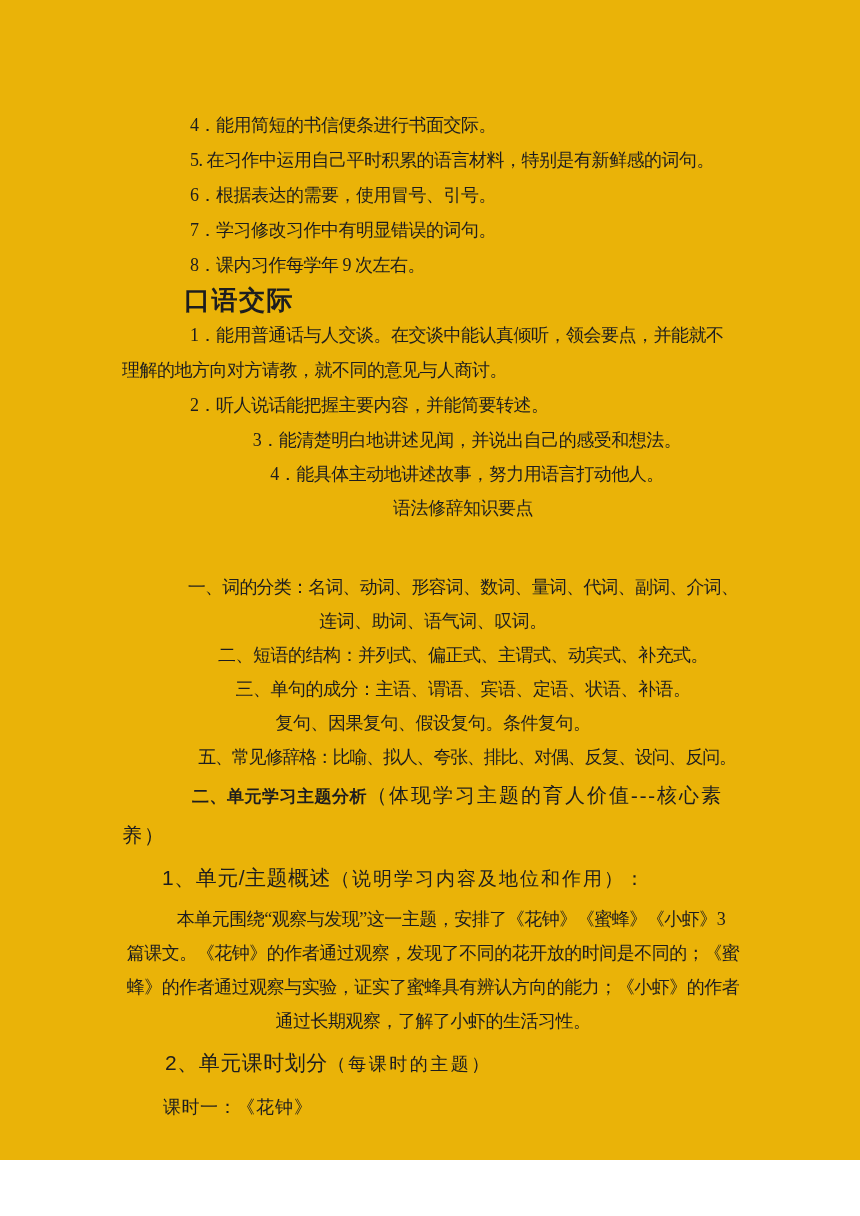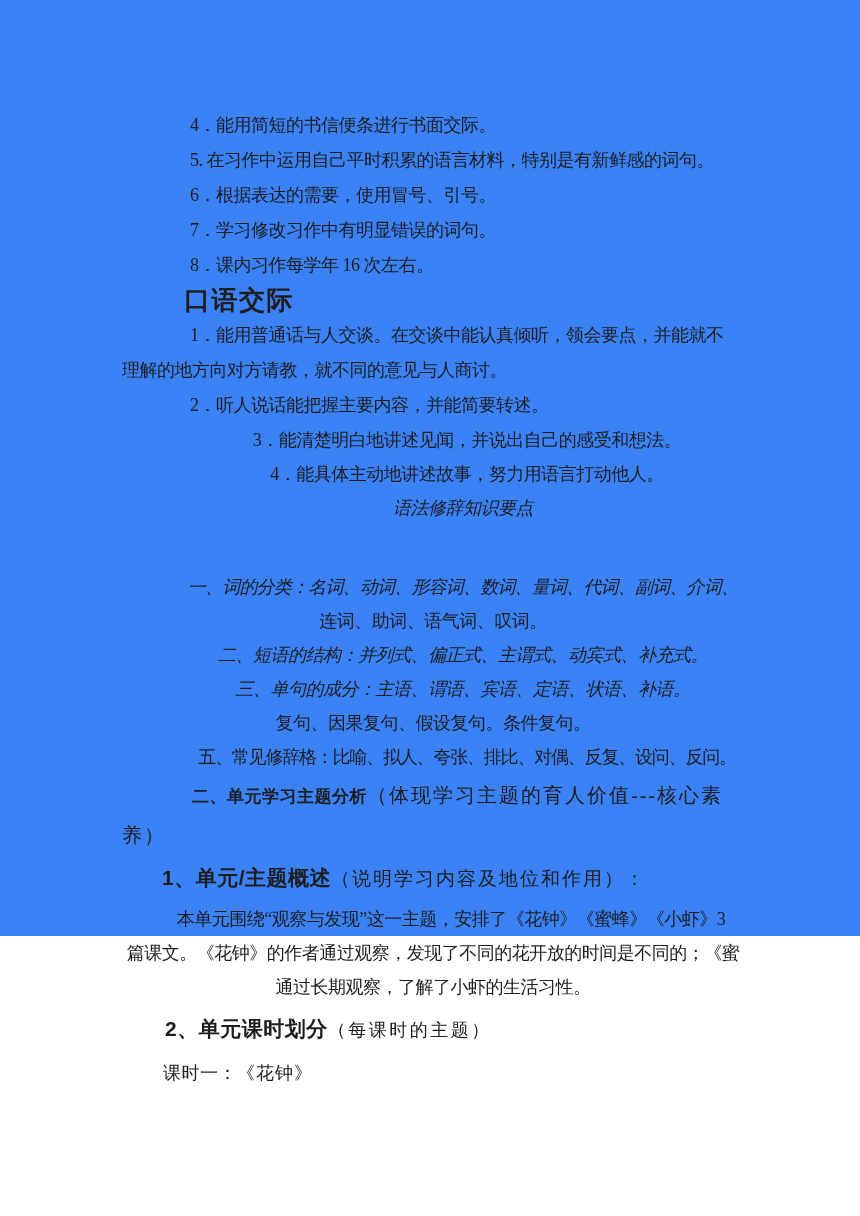--- a/index.html
+++ b/index.html
@@ -1,64 +1,64 @@
 <!DOCTYPE html>
 <html><head>
 <meta charset="utf-8">
 <style>
   html,body{margin:0;padding:0;background:#ffffff;}
   body{width:860px;height:1216px;overflow:hidden;}
   .page{
     position:relative;box-sizing:border-box;
-    width:860px;height:936px;
+    width:860px;height:1160px;
     padding:108px 116px 0 122px;
-    background:#3b82f6;color:#1d1d1f;
+    background:#eab308;color:#1d1d1f;
     font-family:"Liberation Serif","DejaVu Serif",serif;
     font-size:18px;letter-spacing:-0.5px;
   }
   .line{height:35px;line-height:35px;white-space:nowrap;}
   .h34{height:34px;line-height:34px;text-align:center;}
   .ind-item{padding-left:68px;}      
-  .ind-gram{padding-left:60px;font-style:italic;}      
+  .ind-gram{padding-left:60px;}      
   .ind-2ch{padding-left:36px;}       
   .tight{letter-spacing:-1.2px;}
   .tight2{letter-spacing:-0.8px;margin-top:45px;}
   .oral-heading{
     padding-left:62px;height:35px;line-height:35px;
     font-family:Liberation Sans, sans-serif;
     font-weight:700;font-size:26px;letter-spacing:1.5px;
   }
   .sec-heading{height:42px;line-height:42px;padding-left:70px;}
   .sec-bold{
     font-family:"Liberation Sans","DejaVu Sans",sans-serif;
     font-weight:700;font-size:17px;letter-spacing:0.5px;
   }
   .sec-paren{font-size:20px;letter-spacing:2px;}
   .sec-cont{height:38px;line-height:38px;font-size:20px;letter-spacing:2px;}
   .sub-heading1{height:48px;line-height:48px;padding-left:40px;}
   .sub-heading2{height:50px;line-height:50px;padding-left:43px;}
   .sub-bold{
     font-family:"Liberation Sans","DejaVu Sans",sans-serif;
-    font-weight:700;font-size:21px;letter-spacing:0.5px;
+    font-weight:400;font-size:21px;letter-spacing:0.5px;
   }
   .sub-paren{font-size:19px;letter-spacing:2px;text-align:center;}
   .sub2-paren{font-size:18px;letter-spacing:2.5px;}
   .keshi{height:38px;line-height:38px;padding-left:41px;letter-spacing:0.5px;}
   .keshi-title{letter-spacing:1px;}
 </style>
 </head>
 <body>
 
 <div class="page">
 
   <div class="line ind-item">4．能用简短的书信便条进行书面交际。</div>
   <div class="line ind-item">5. 在习作中运用自己平时积累的语言材料，特别是有新鲜感的词句。</div>
   <div class="line ind-item">6．根据表达的需要，使用冒号、引号。</div>
   <div class="line ind-item">7．学习修改习作中有明显错误的词句。</div>
-  <div class="line ind-item">8．课内习作每学年 16 次左右。</div>
+  <div class="line ind-item">8．课内习作每学年 9 次左右。</div>
 
   <div class="oral-heading">口语交际</div>
 
   <div class="line ind-item">1．能用普通话与人交谈。在交谈中能认真倾听，领会要点，并能就不</div>
   <div class="line">理解的地方向对方请教，就不同的意见与人商讨。</div>
   <div class="line ind-item">2．听人说话能把握主要内容，并能简要转述。</div>
   <div class="line h34 ind-item">3．能清楚明白地讲述见闻，并说出自己的感受和想法。</div>
   <div class="line h34 ind-item">4．能具体主动地讲述故事，努力用语言打动他人。</div>
 
   <div class="line h34 ind-gram">语法修辞知识要点</div>
@@ -73,20 +73,21 @@
     <span class="sec-bold">二、单元学习主题分析</span><span class="sec-paren">（体现学习主题的育人价值---核心素</span>
   </div>
   <div class="line sec-cont">养）</div>
 
   <div class="line sub-heading1">
     <span class="sub-bold">1、单元/主题概述</span><span class="sub-paren">（说明学习内容及地位和作用）：</span>
   </div>
 
   <div class="line h34 ind-2ch">本单元围绕“观察与发现”这一主题，安排了《花钟》《蜜蜂》《小虾》3</div>
   <div class="line h34">篇课文。《花钟》的作者通过观察，发现了不同的花开放的时间是不同的；《蜜</div>
+  <div class="line h34">蜂》的作者通过观察与实验，证实了蜜蜂具有辨认方向的能力；《小虾》的作者</div>
   <div class="line h34">通过长期观察，了解了小虾的生活习性。</div>
 
   <div class="line sub-heading2">
     <span class="sub-bold">2、单元课时划分</span><span class="sub2-paren">（每课时的主题）</span>
   </div>
 
   <div class="line keshi">
     <span>课时一：</span><span class="keshi-title">《花钟》</span>
   </div>
 

